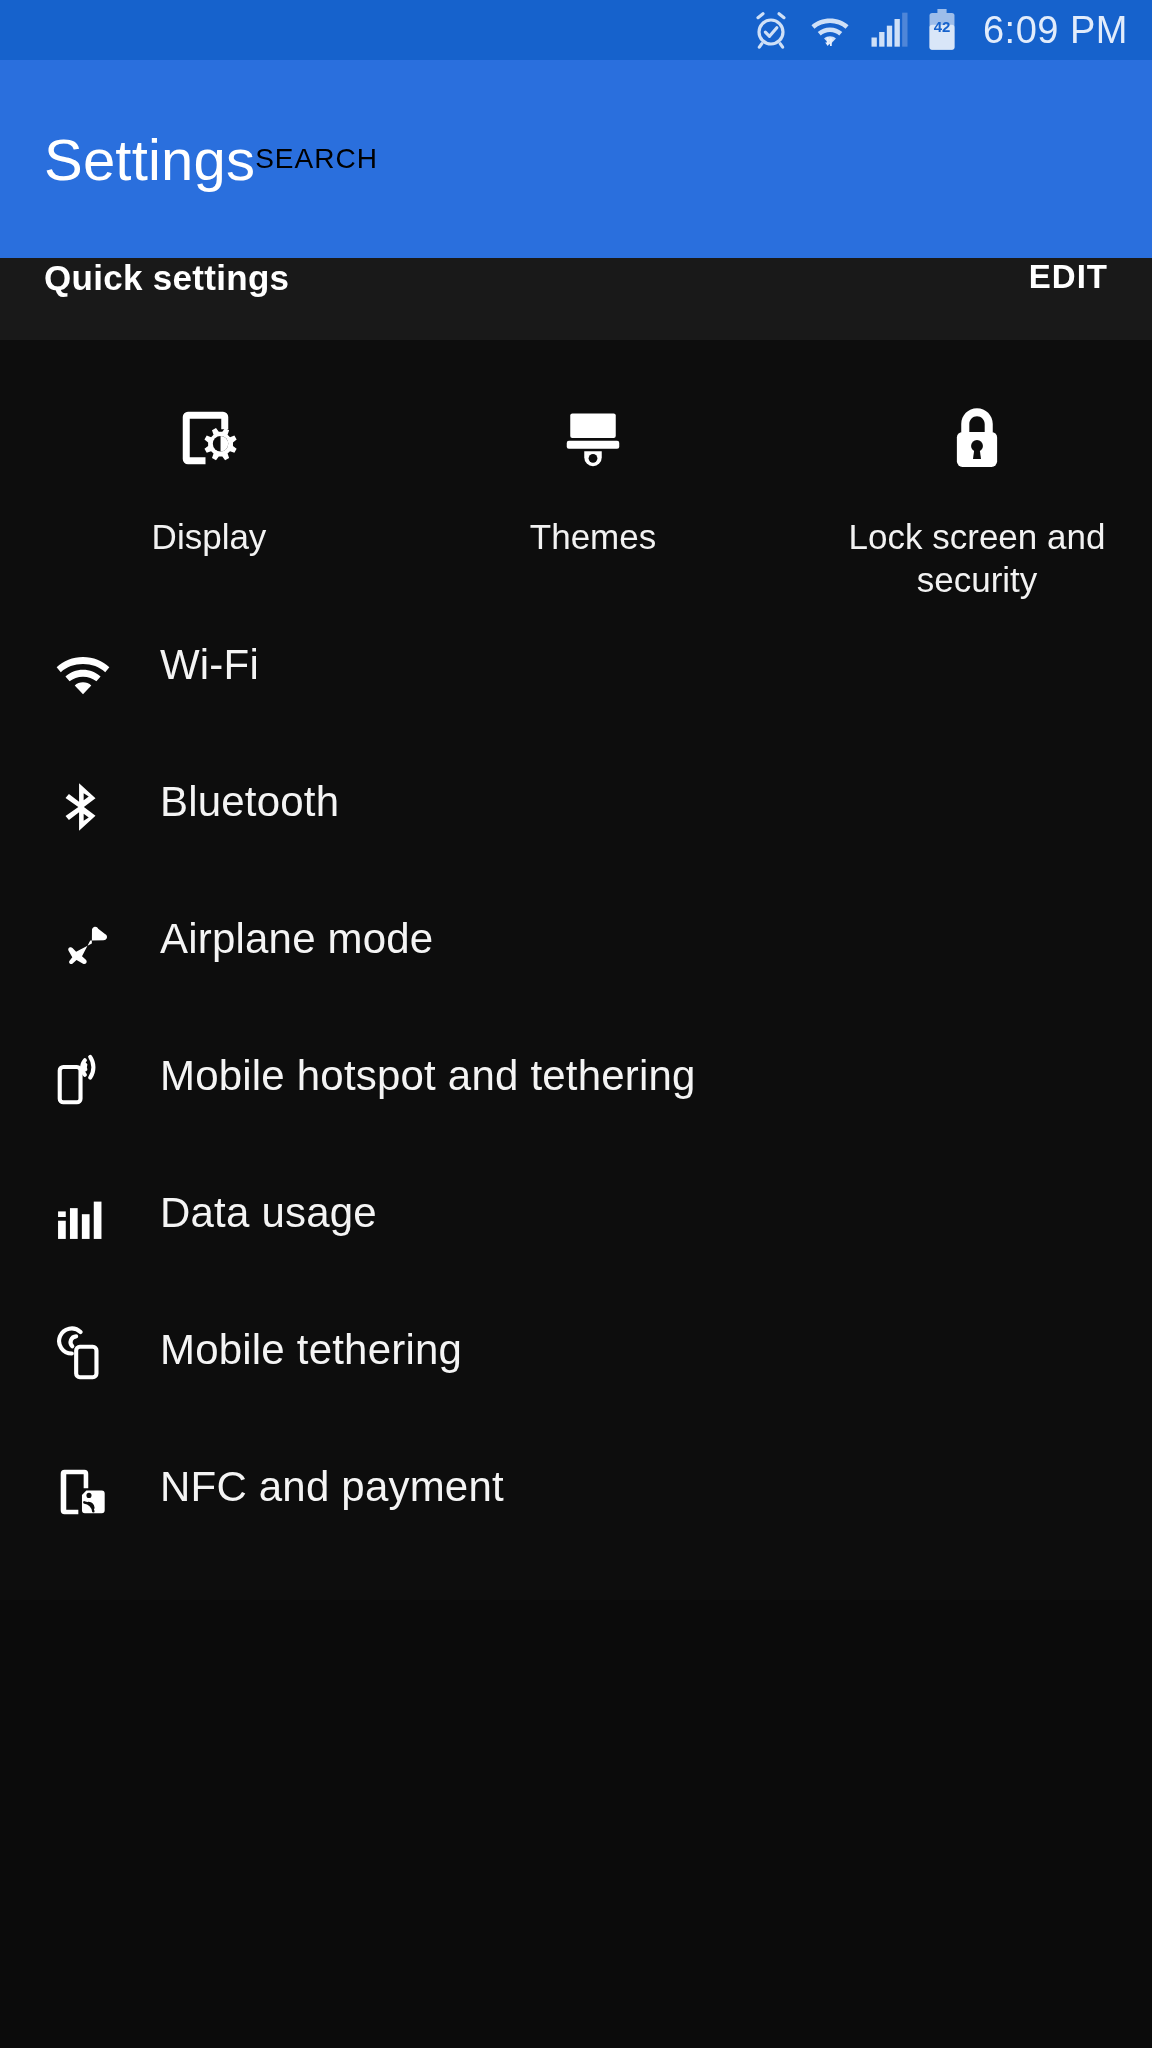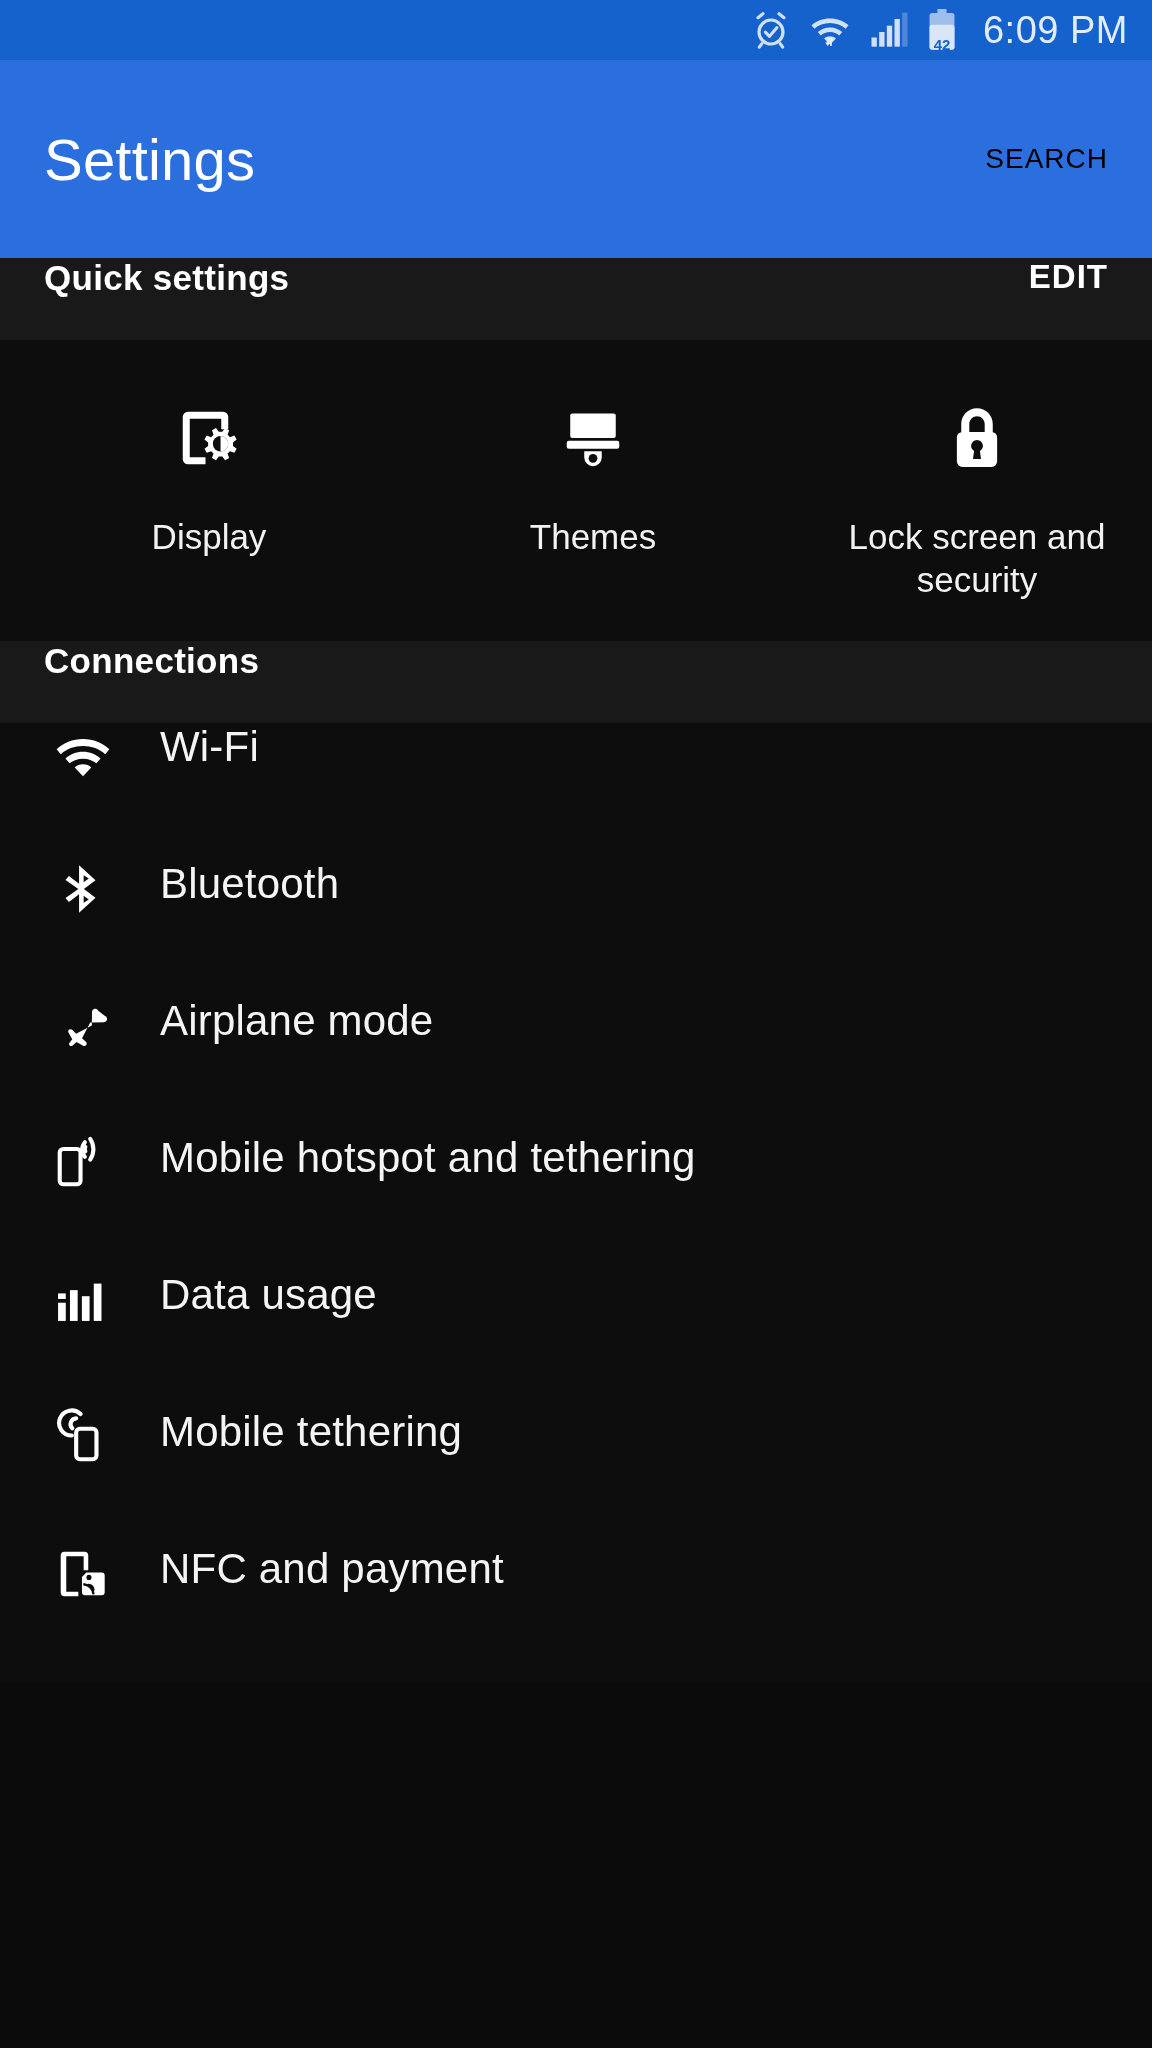--- a/index.html
+++ b/index.html
@@ -17,28 +17,28 @@
     display:flex; align-items:center; justify-content:flex-end;
     padding-right:24px; gap:18px;
   }
   .status-icon{ display:flex; align-items:center; justify-content:center; }
   .status-time{
     color:#e2ecfb; font-size:38px; letter-spacing:.5px; margin-left:8px;
     font-family:"Liberation Sans", sans-serif;
   }
   .batt-wrap{ position:relative; width:30px; height:42px; }
   .batt-num{
-    position:absolute; top:27px; left:0; width:100%;
+    position:absolute; top:9px; left:0; width:100%;
     text-align:center; font-size:15px; color:#1662cc; font-weight:bold;
   }
 
   
   .app-bar{
     height:198px; background:#2a6fdd;
-    display:flex; align-items:center; justify-content:space-between;
+    display:flex; align-items:center; justify-content:flex-start;
     padding:0 44px;
   }
   .app-title{ color:#ffffff; font-size:58px; font-weight:normal; letter-spacing:.2px; }
   .app-search{ color:#000000; font-size:28px; letter-spacing:1px; }
 
   
   .section-header{
     background:#191919; height:82px;
     display:flex; justify-content:space-between;
     padding:0 44px;
@@ -172,23 +172,20 @@
             <circle cx="24" cy="28.5" r="3.4" fill="#0d0d0d"></circle>
             <path d="M22.6 29.6h2.8l.9 6.4h-4.6z" fill="#0d0d0d"></path>
           </svg>
         </span>
         <span class="quick-label">Lock screen and security</span>
       </div>
 
     </div>
   </div>
 
-  <div class="section-header">
-    <span class="section-title">Connections</span>
-  </div>
 
   <div class="list">
 
     <div class="list-item">
       <span class="list-icon">
         <svg width="62" height="62" viewBox="0 0 24 24">
           <g fill="#ffffff">
             <path d="M12 6.2c4 0 7.6 1.5 10.2 4l-1.6 1.9C18.4 10 15.3 8.9 12 8.9S5.6 10 3.4 12.1L1.8 10.2C4.4 7.7 8 6.2 12 6.2z"></path>
             <path d="M12 11.1c2.6 0 5 1 6.8 2.6l-1.6 1.9C15.8 14.5 14 13.8 12 13.8s-3.8.7-5.2 1.8l-1.6-1.9C7 12.1 9.4 11.1 12 11.1z"></path>
             <path d="M12 16c1.2 0 2.4.5 3.2 1.2L12 20.6l-3.2-3.4c.8-.7 2-1.2 3.2-1.2z"></path>

